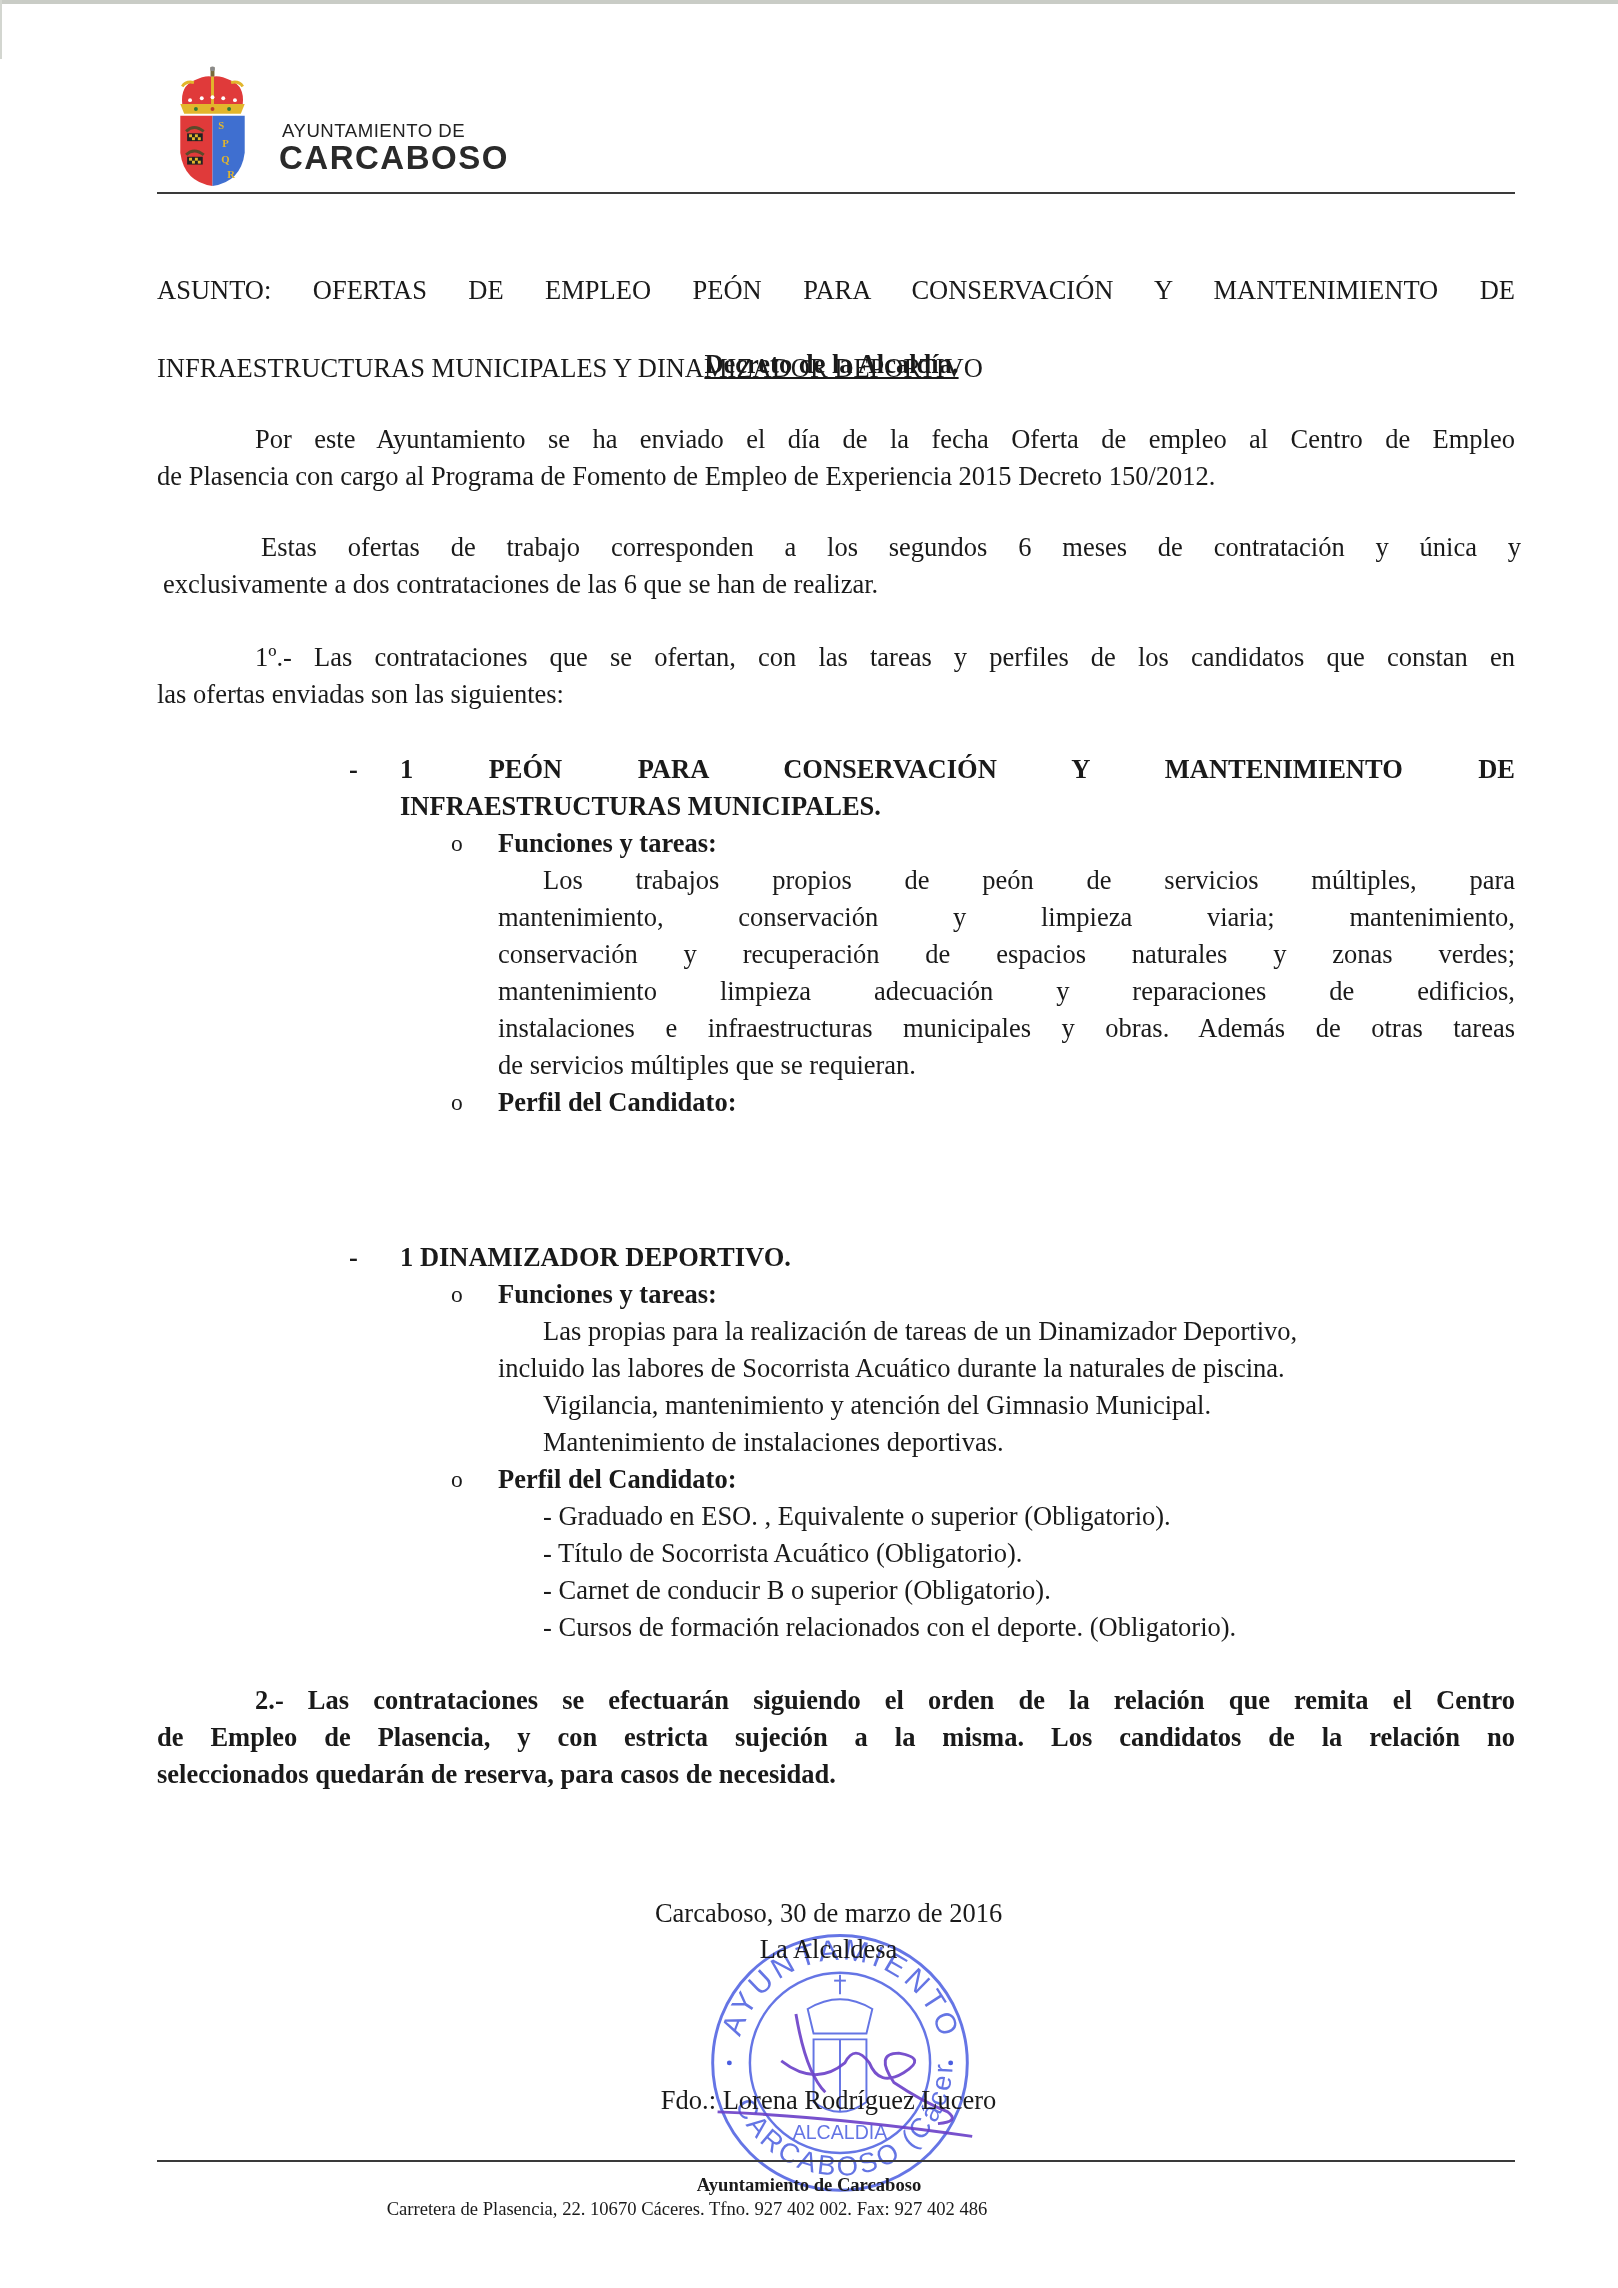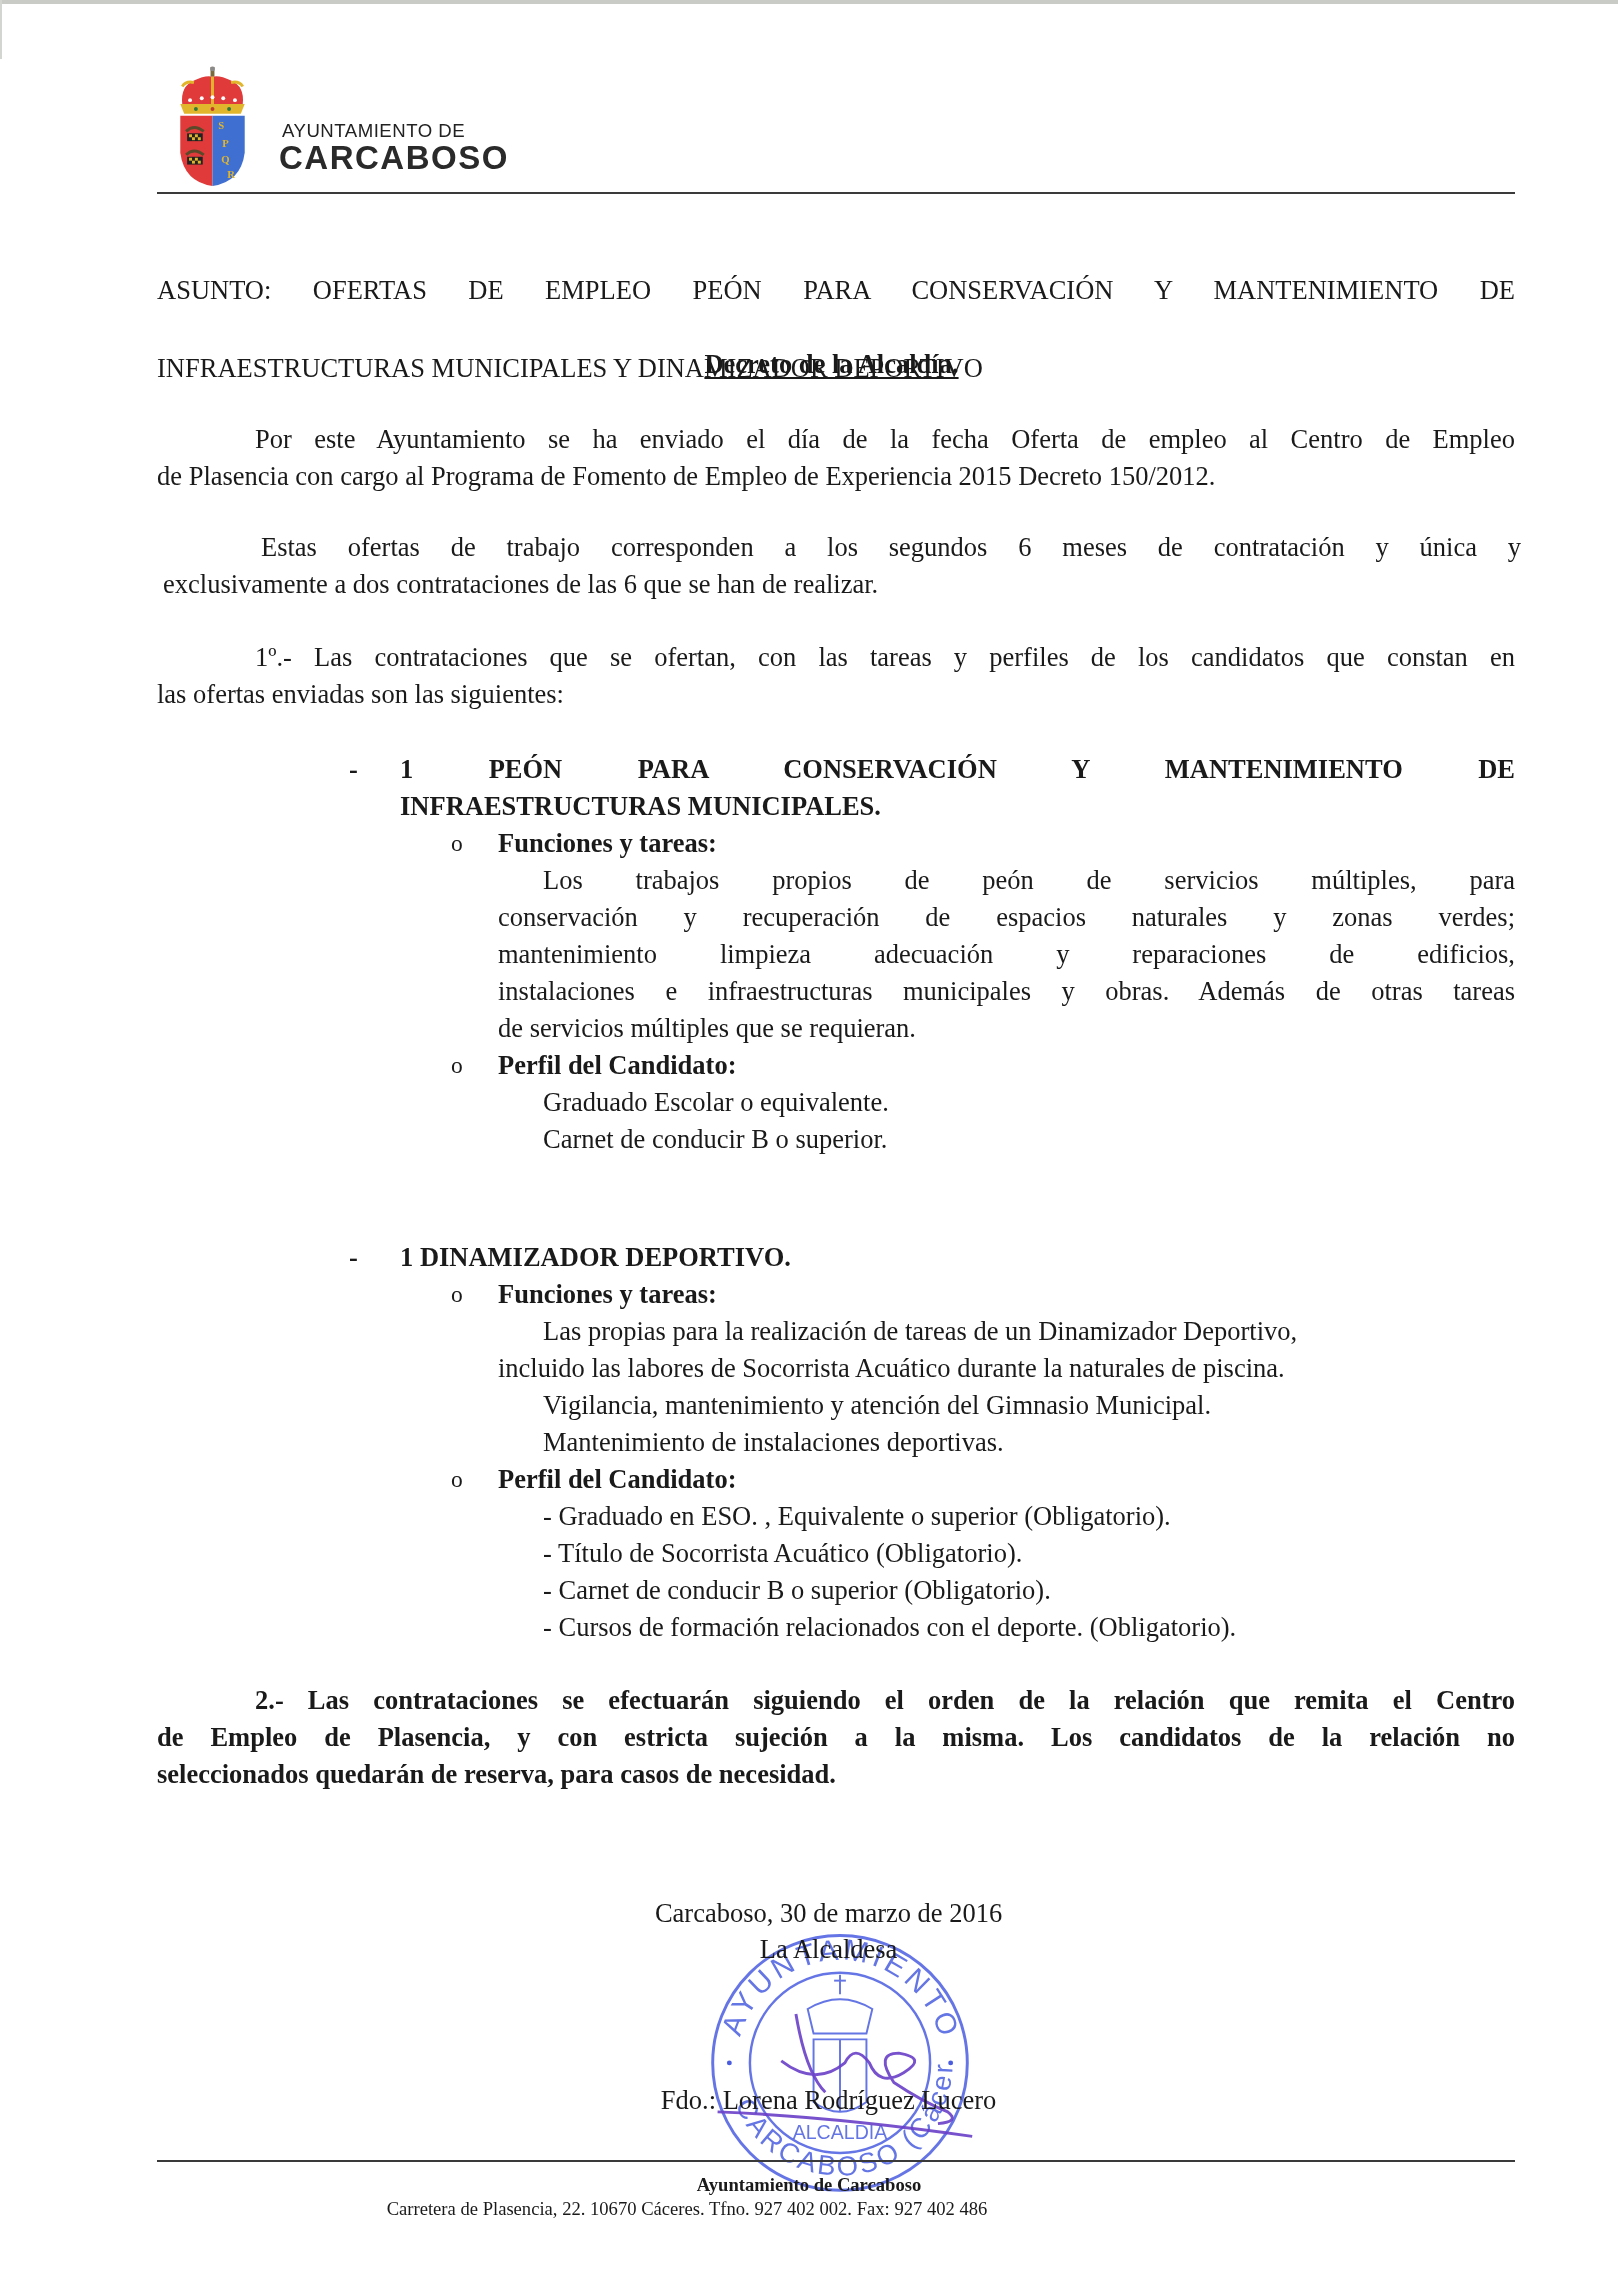--- a/index.html
+++ b/index.html
@@ -137,35 +137,32 @@
     <span class="line j">1 PEÓN PARA CONSERVACIÓN Y MANTENIMIENTO DE</span>
     <span class="line">INFRAESTRUCTURAS MUNICIPALES.</span>
   </div>
   <div class="sub">
     <span class="sub-head">
       <span class="bullet-o">o</span>
       <span>Funciones y tareas:</span>
     </span>
     <div class="sub-body">
       <span class="line j first">Los trabajos propios de peón de servicios múltiples, para</span>
+      <span class="line j">mantenimiento, conservación y limpieza viaria; mantenimiento,</span>
       <span class="line j">conservación y recuperación de espacios naturales y zonas verdes;</span>
       <span class="line j">mantenimiento limpieza adecuación y reparaciones de edificios,</span>
       <span class="line j">instalaciones e infraestructuras municipales y obras. Además de otras tareas</span>
       <span class="line">de servicios múltiples que se requieran.</span>
     </div>
   </div>
   <div class="sub">
     <span class="sub-head">
       <span class="bullet-o">o</span>
       <span>Perfil del Candidato:</span>
     </span>
-    <div class="sub-body">
-      <span class="plain">Graduado Escolar o equivalente.</span>
-      <span class="plain">Carnet de conducir B o superior.</span>
-    </div>
   </div>
 </div>
 
 <div class="job job2">
   <span class="dash">-</span>
   <div class="job-title">
     <span class="line">1 DINAMIZADOR DEPORTIVO.</span>
   </div>
   <div class="sub">
     <span class="sub-head">

